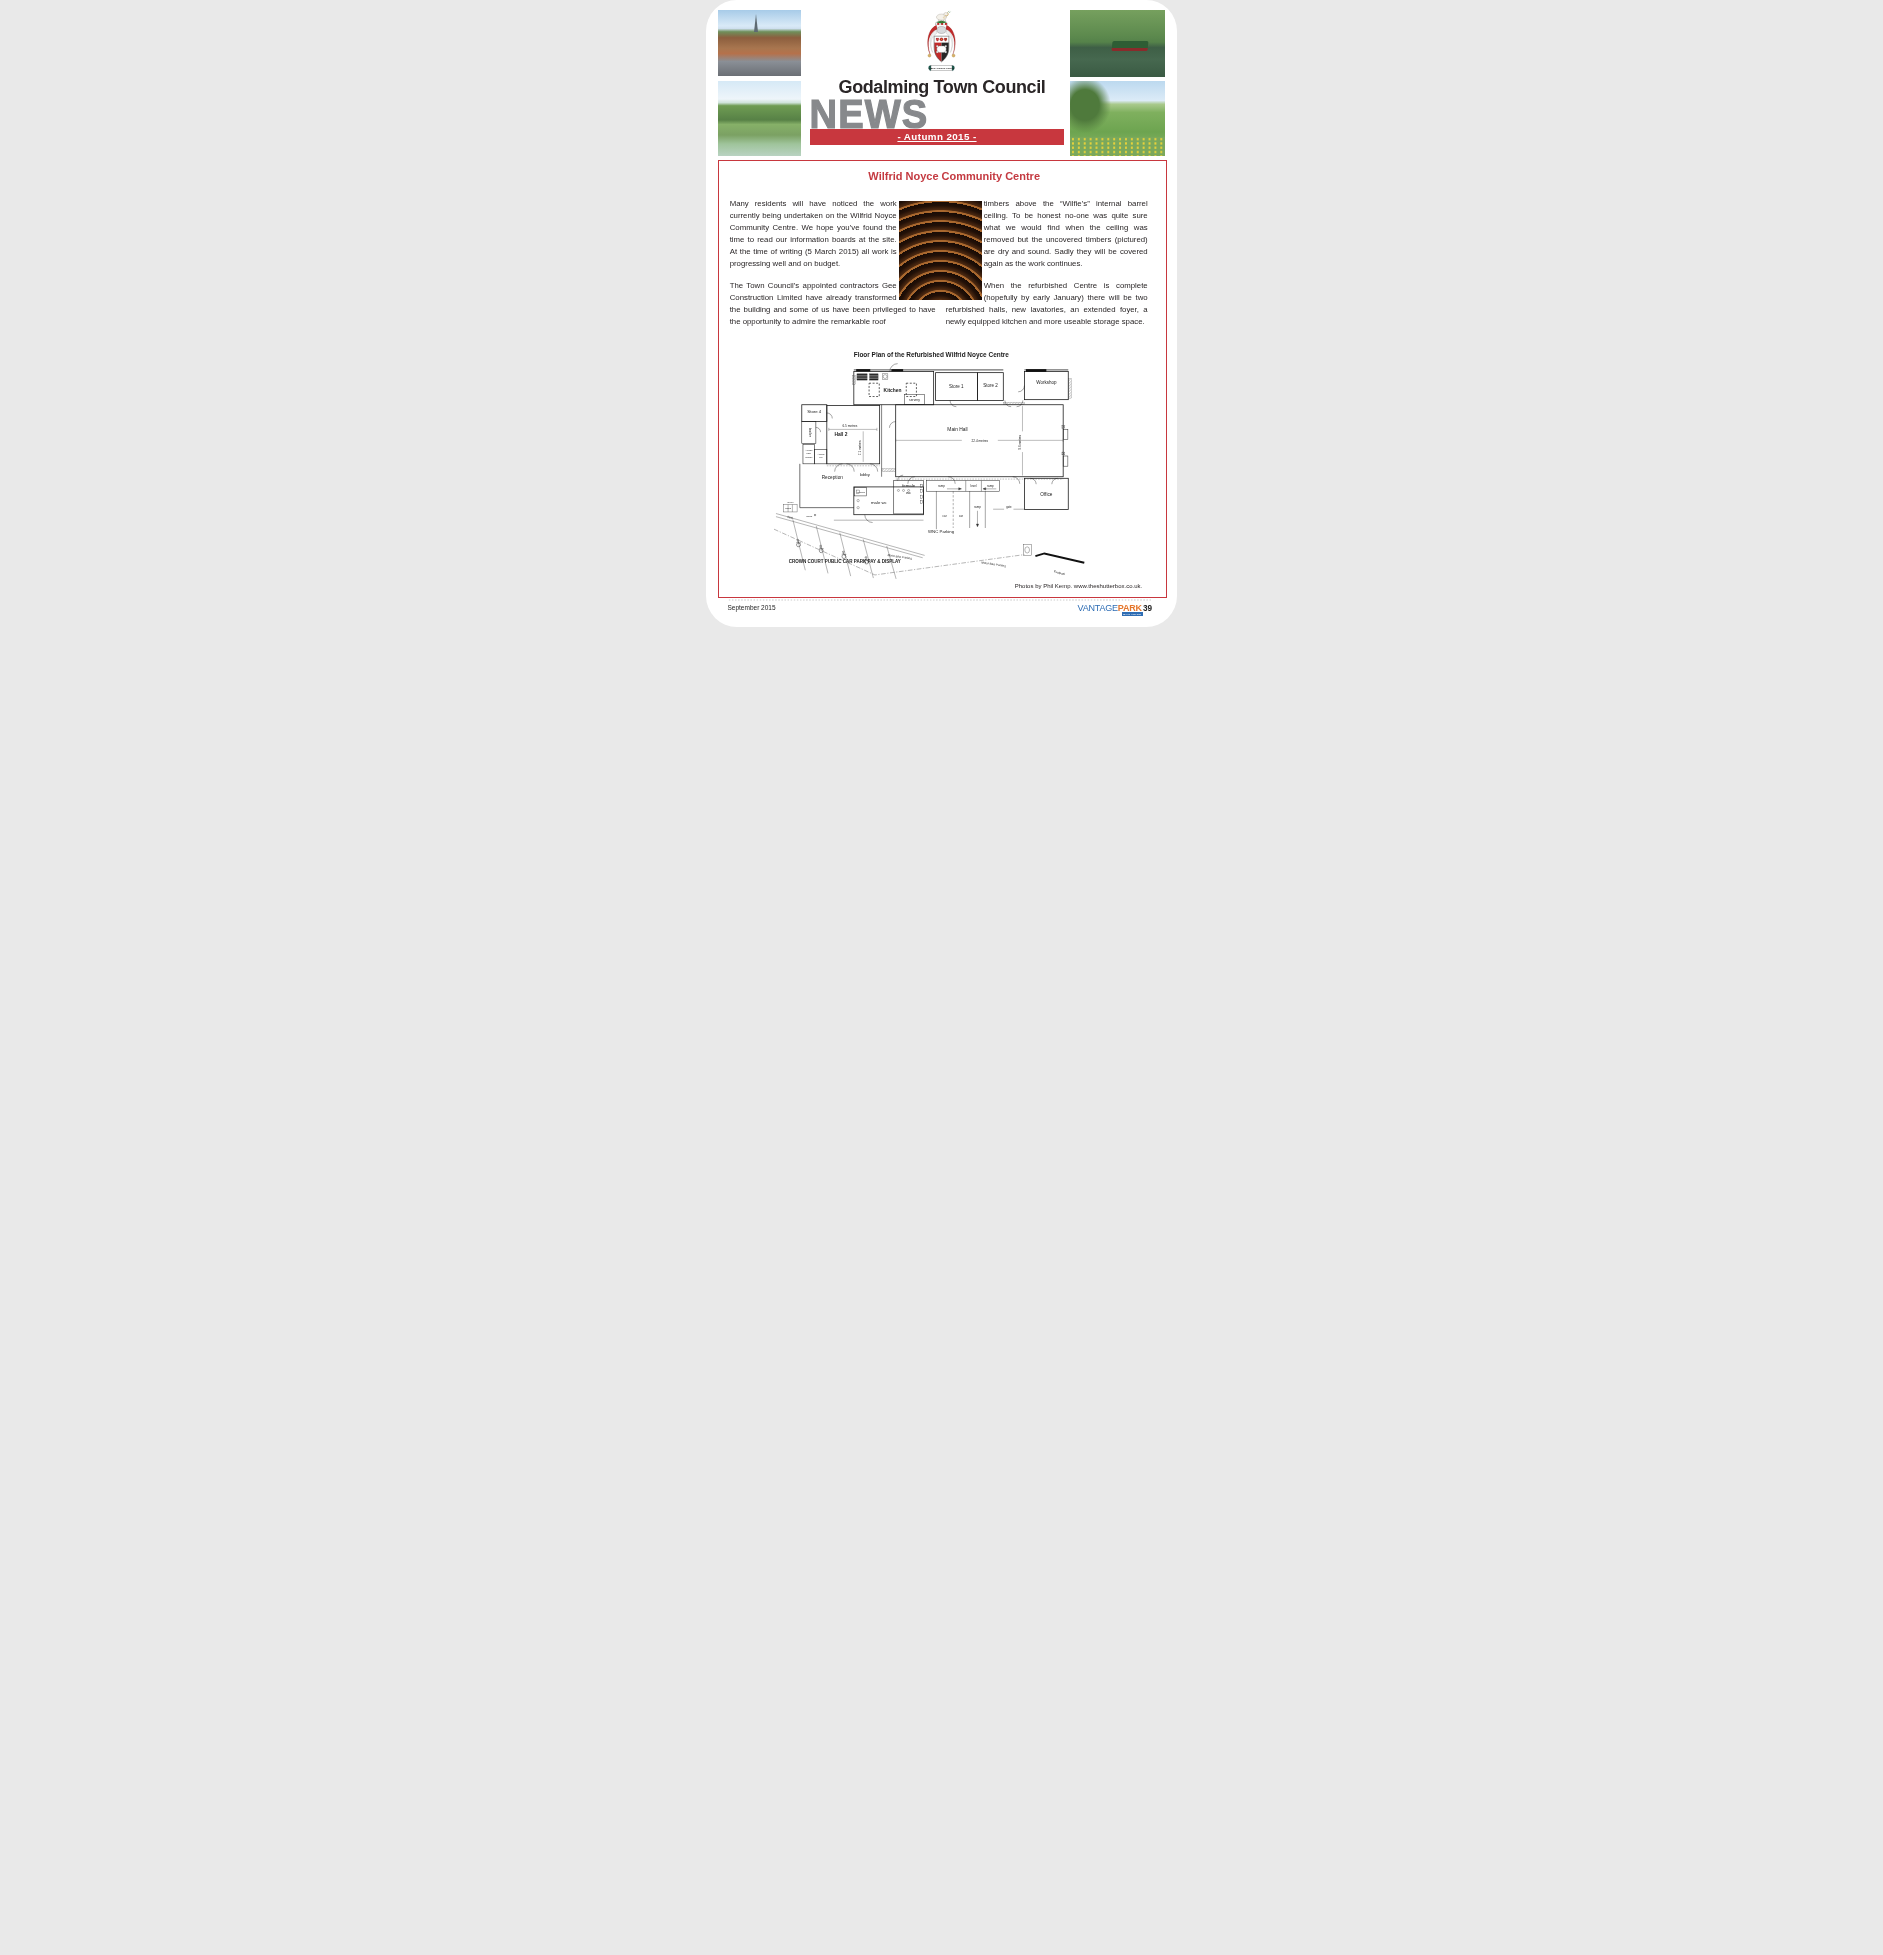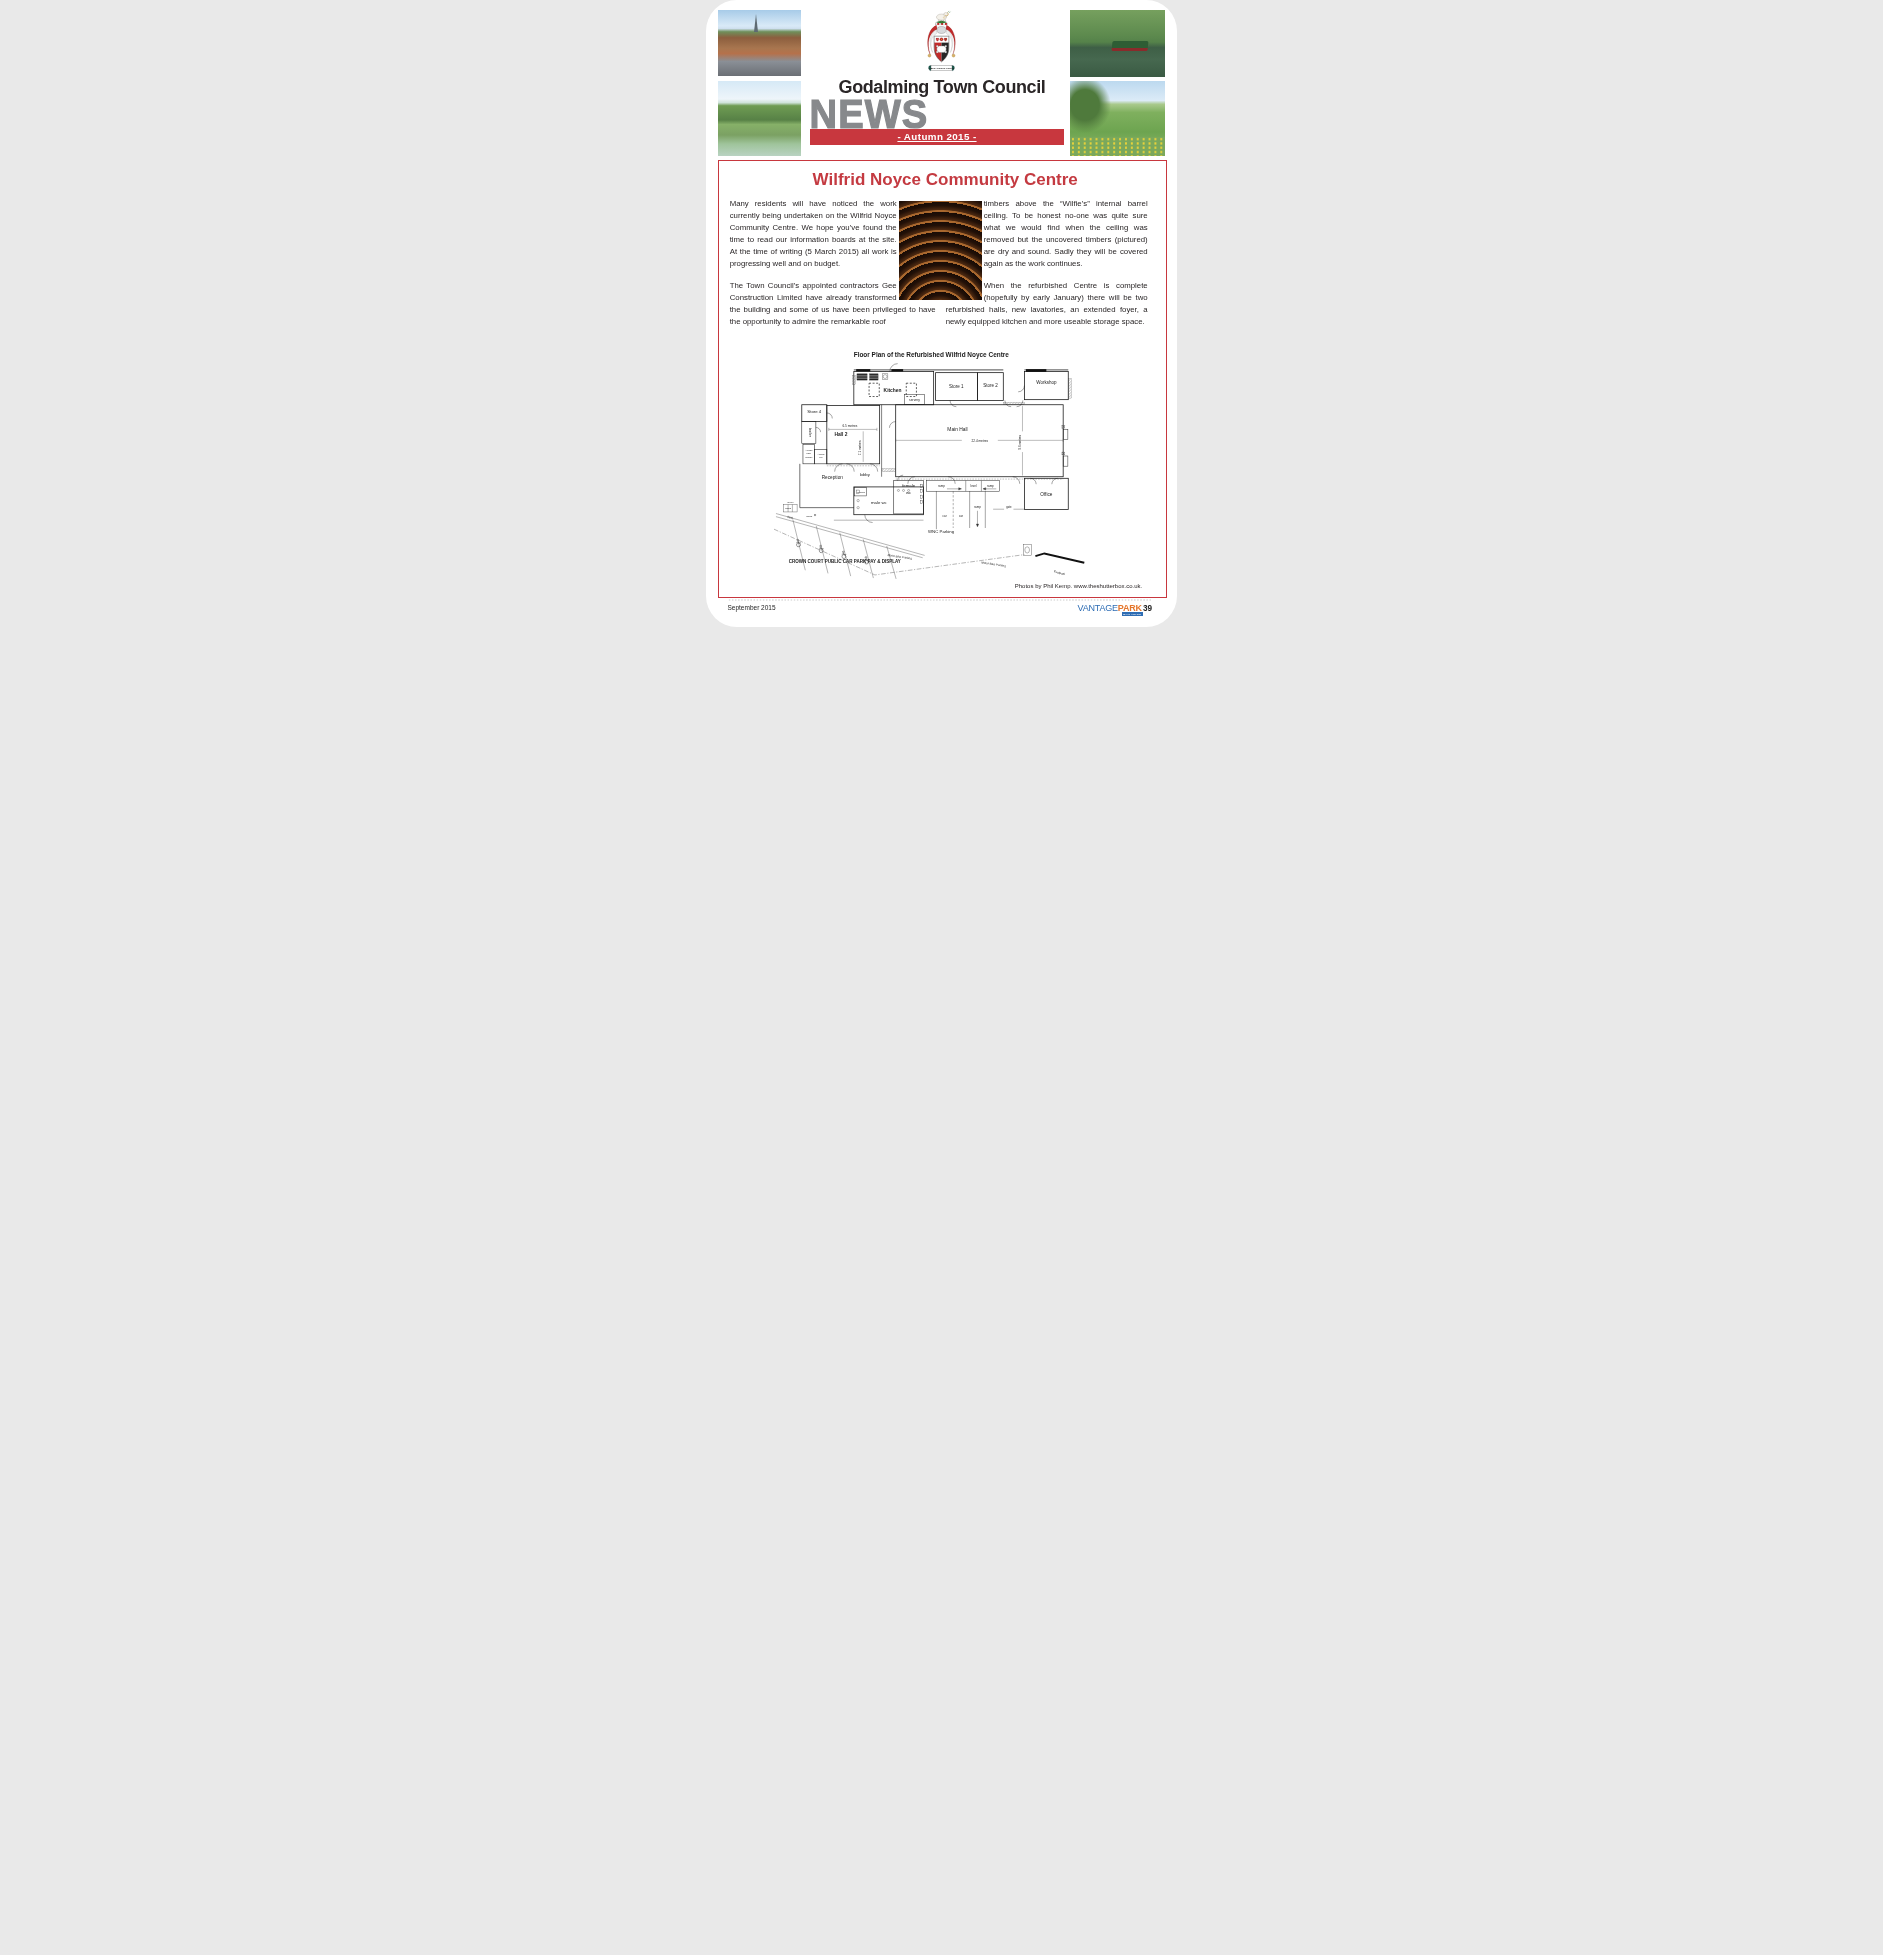--- a/index.html
+++ b/index.html
@@ -29,21 +29,21 @@
   
   .council-title{left:99px;top:77px;width:274px;text-align:center;font-size:18px;font-weight:bold;
     color:#2a2627;letter-spacing:-0.4px;}
   .news{left:99px;top:94px;width:274px;text-align:left;font-size:41px;line-height:1;
     font-weight:700;color:#87898c;-webkit-text-stroke:1.2px #87898c;letter-spacing:1.2px;}
   .news span{display:inline-block;transform:scaleX(.93);}
   .banner{left:104px;top:129px;width:254px;height:15.6px;background:#c8373e;color:#fff;
     text-align:center;font-size:9.8px;font-weight:bold;line-height:15.6px;letter-spacing:0.4px;text-decoration:underline;}
   
   .redbox{left:11.7px;top:160px;width:447px;height:436px;border:1.2px solid #c8373e;border-bottom-width:1.6px;background:#fff;}
-  .article-title{left:3px;top:9.4px;width:100%;text-align:center;font-size:17px;font-weight:bold;color:#c43a41;}
+  .article-title{left:12px;top:9.4px;width:100%;text-align:center;font-size:11px;font-weight:bold;color:#c43a41;}
   .col{position:absolute;top:37px;font-size:7.8px;line-height:12px;color:#231f20;text-align:justify;}
   .col p{margin:0 0 10.2px 0;}
   .col-left{left:11px;width:206px;}
   .col-right{left:227px;width:202px;}
   .spacer-r{float:right;width:39px;height:104px;}
   .spacer-l{float:left;width:38px;height:104px;}
   .center-img{left:180px;top:40px;width:83px;height:99px;}
   .credit{right:23.5px;top:422px;font-size:6px;color:#231f20;}
   
   .plan{left:55px;top:190px;width:315px;height:228px;}

